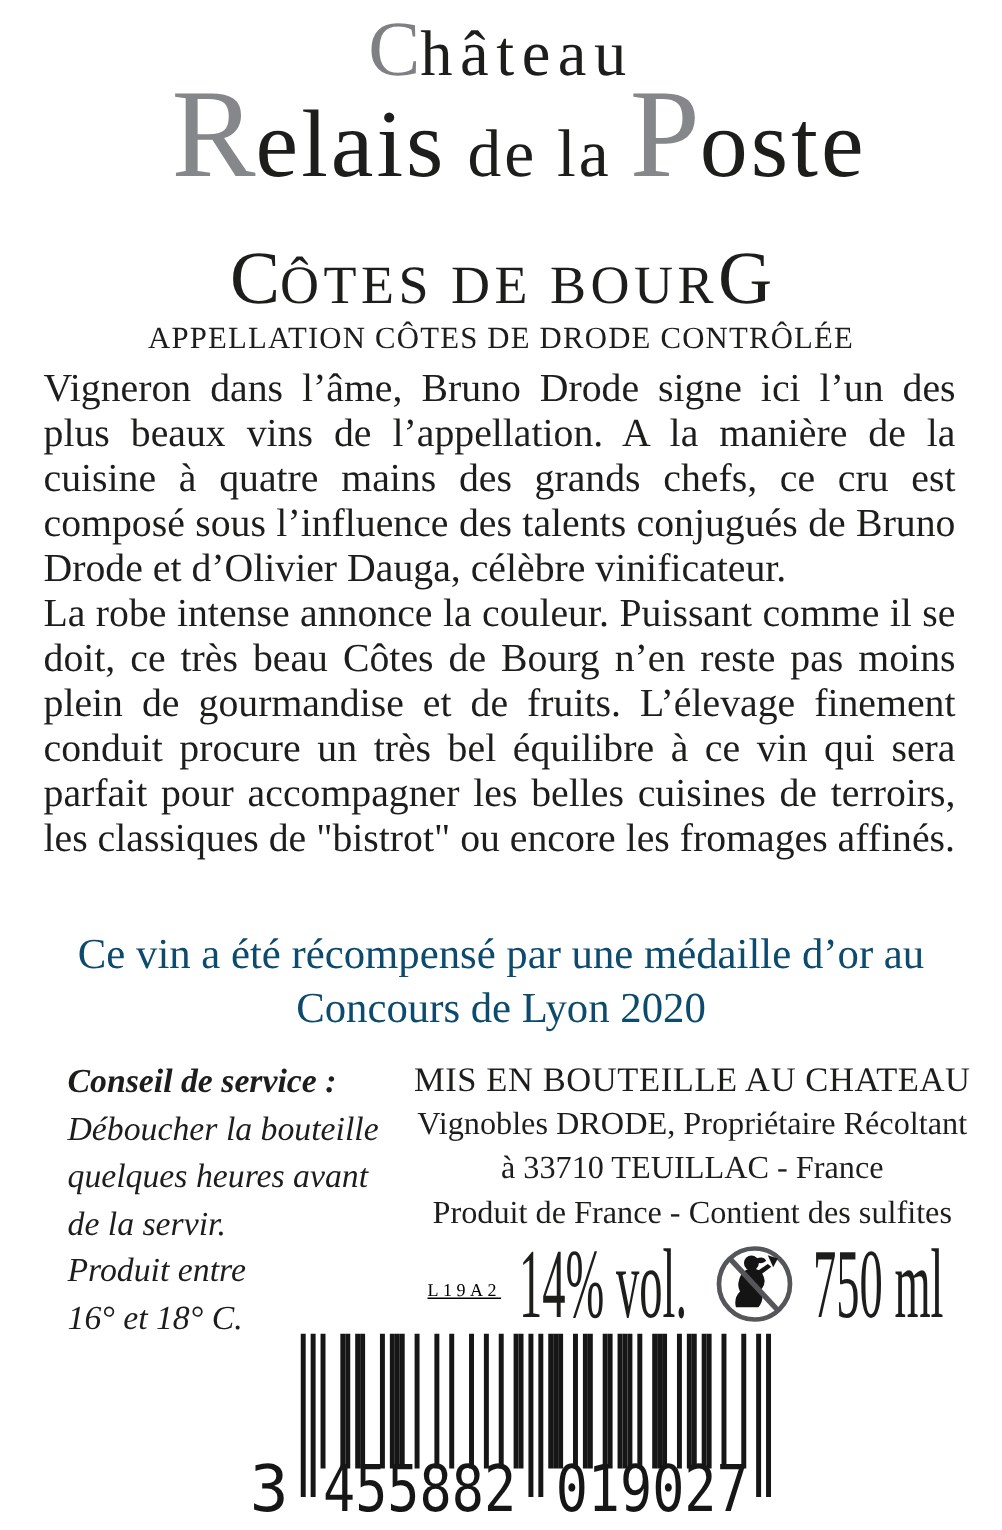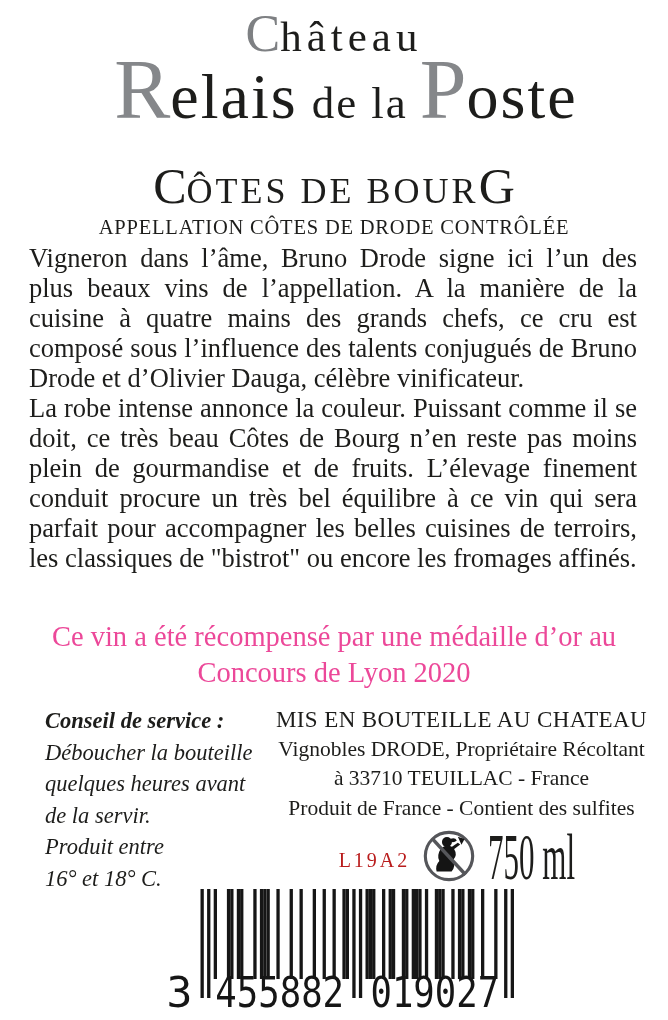--- a/index.html
+++ b/index.html
@@ -42,21 +42,21 @@
   
   .desc{
     position:absolute; top:243px; left:29px; right:31px;
     font-size:26.5px; line-height:30px;
     text-align:justify;
   }
   .desc p{ margin:0; }
   
   .award{
     position:absolute; top:619px; left:0; right:0;
-    text-align:center; color:#ec4899;
+    text-align:center; color:#0c4a6e;
     font-size:28.5px; line-height:36px;
   }
   
   .bottom{
     position:absolute; top:705px; left:45px; right:8px;
     display:flex;
   }
   .service{
     width:218px; flex:0 0 auto;
     font-style:italic; font-size:22.5px; line-height:31.5px;
@@ -66,21 +66,21 @@
     flex:1 1 auto; text-align:center;
     font-size:21.5px; line-height:29.5px; white-space:nowrap;
   }
   .bottling .mis{ font-size:23px; letter-spacing:0.4px; }
   
   .specs{
     margin-top:3px; height:58px;
     display:flex; justify-content:center; align-items:flex-end; gap:12px;
   }
   .lot{
-    font-size:20px; letter-spacing:3px; padding-bottom:9px; color:#b91c1c;
+    font-size:12px; letter-spacing:3px; padding-bottom:9px; color:#000000;text-decoration:underline;
   }
   .scale-box{ position:relative; height:56px; }
   .alc-box{ width:118px; }
   .vol-box{ width:96px; }
   .scale-box .scaled{
     position:absolute; left:0; bottom:0;
     display:inline-block; white-space:nowrap;
     font-size:66px; line-height:54px;
     transform:scaleX(0.47); transform-origin:left bottom;
   }
@@ -128,20 +128,23 @@
       <div>16° et 18° C.</div>
     </div>
     <div class="bottling">
       <div class="mis">MIS EN BOUTEILLE AU CHATEAU</div>
       <div>Vignobles DRODE, Propriétaire Récoltant</div>
       <div>à 33710 TEUILLAC - France</div>
       <div>Produit de France - Contient des sulfites</div>
 
       <div class="specs">
         <span class="lot">L19A2</span>
+        <span class="scale-box alc-box">
+            <span class="scaled">14% vol.</span>
+          </span>
         <svg class="preg-icon" viewBox="0 0 52 52">
           <circle cx="26" cy="26" r="22.8" fill="none" stroke="#55565a" stroke-width="3"></circle>
           <g fill="#141414">
             <circle cx="24" cy="12.5" r="4.8"></circle>
             <path d="M27.5 9.5 q4.5 -1.5 6 1.5 q-2.5 2.5 -6 1.2 Z"></path>
             <path d="M21.5 16.5 q-5 2.5 -5.8 8.5 q-0.5 3.5 1 5.8 q-4.2 4.2 -2.6 10.2 l14.4 0 q4.2 -5 1.6 -11.2 q4.4 -5 0.8 -10.6 q-2.2 -3 -6.4 -3.2 Z"></path>
             <path d="M26 19 L34.5 13.2 L36.8 15 L28.5 21.2 Z"></path>
             <path d="M34.5 7.5 l6.5 2.2 -3 5.5 Z"></path>
           </g>
           <line x1="10.5" y1="10" x2="42" y2="44" stroke="#55565a" stroke-width="3.4"></line>

